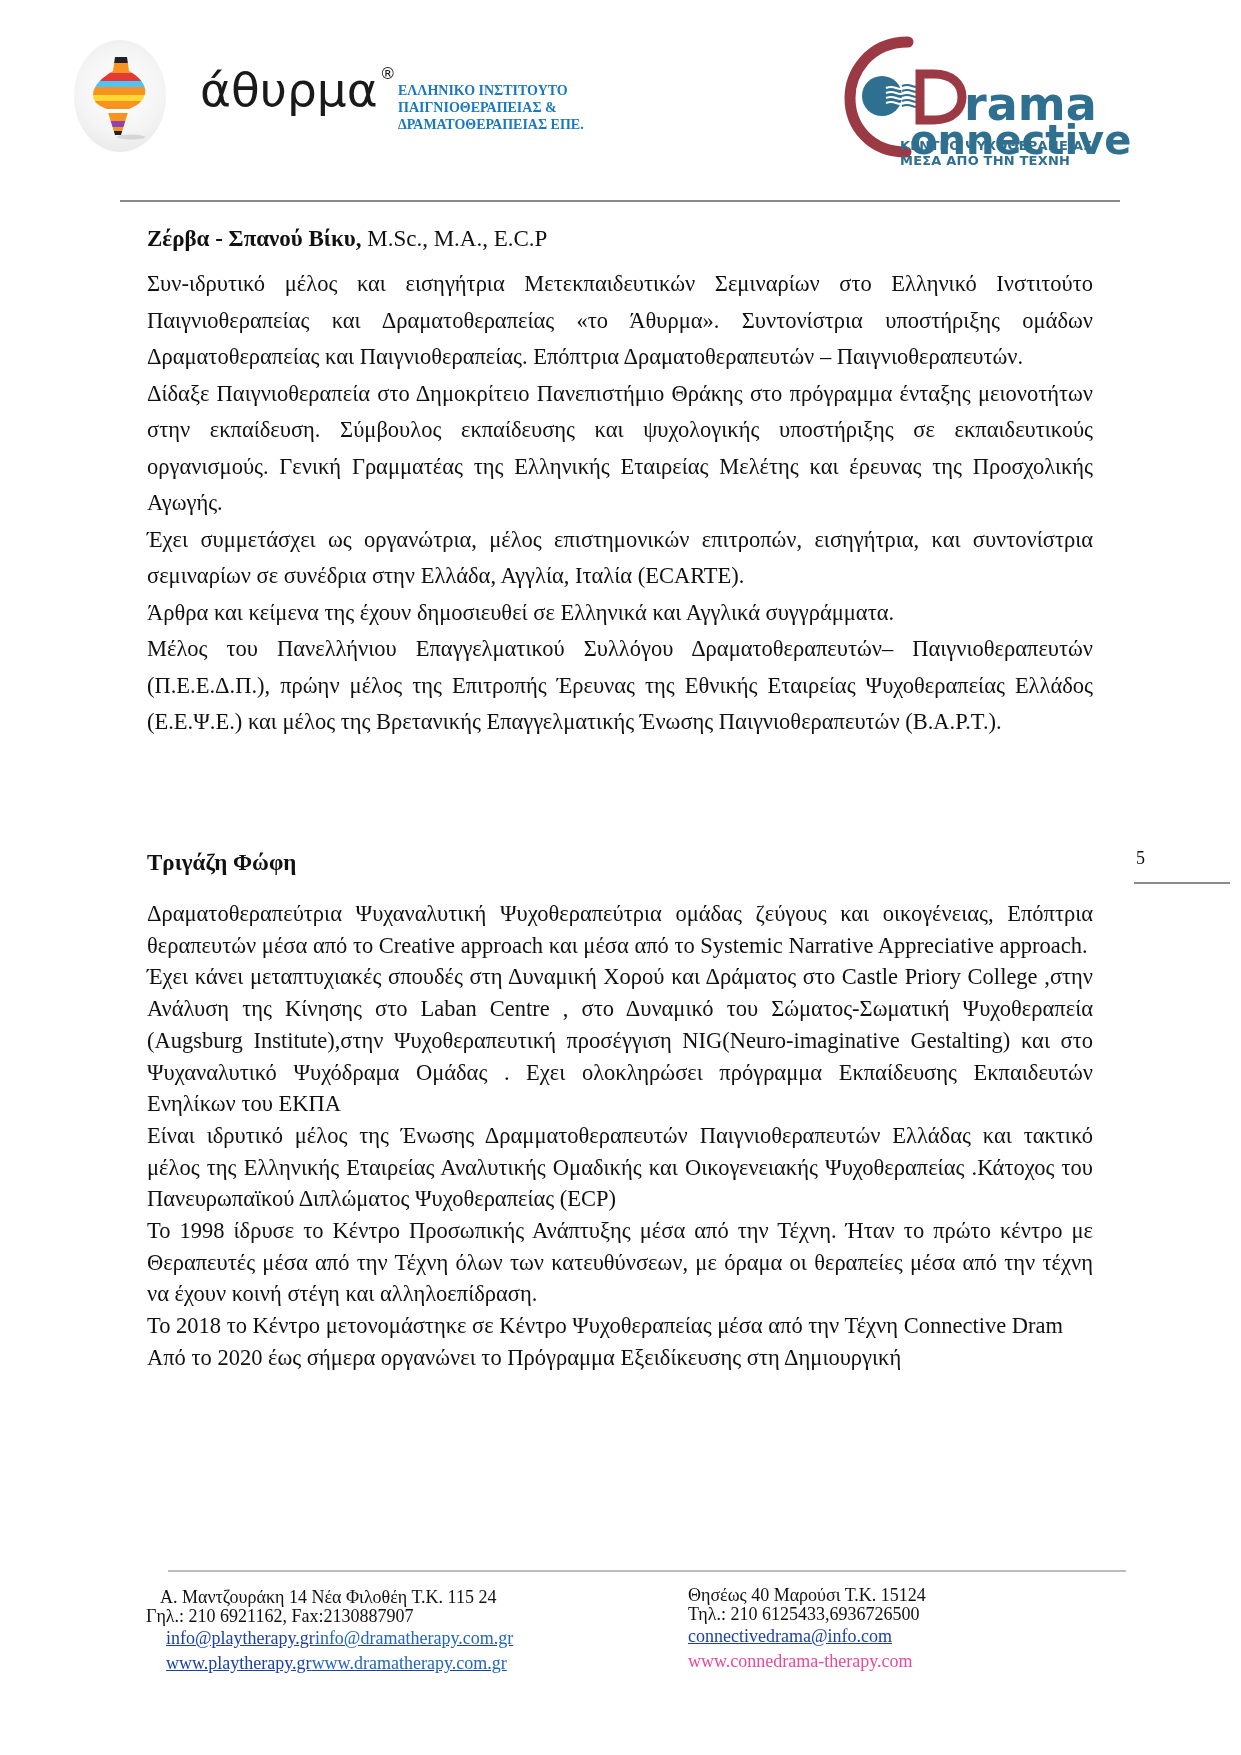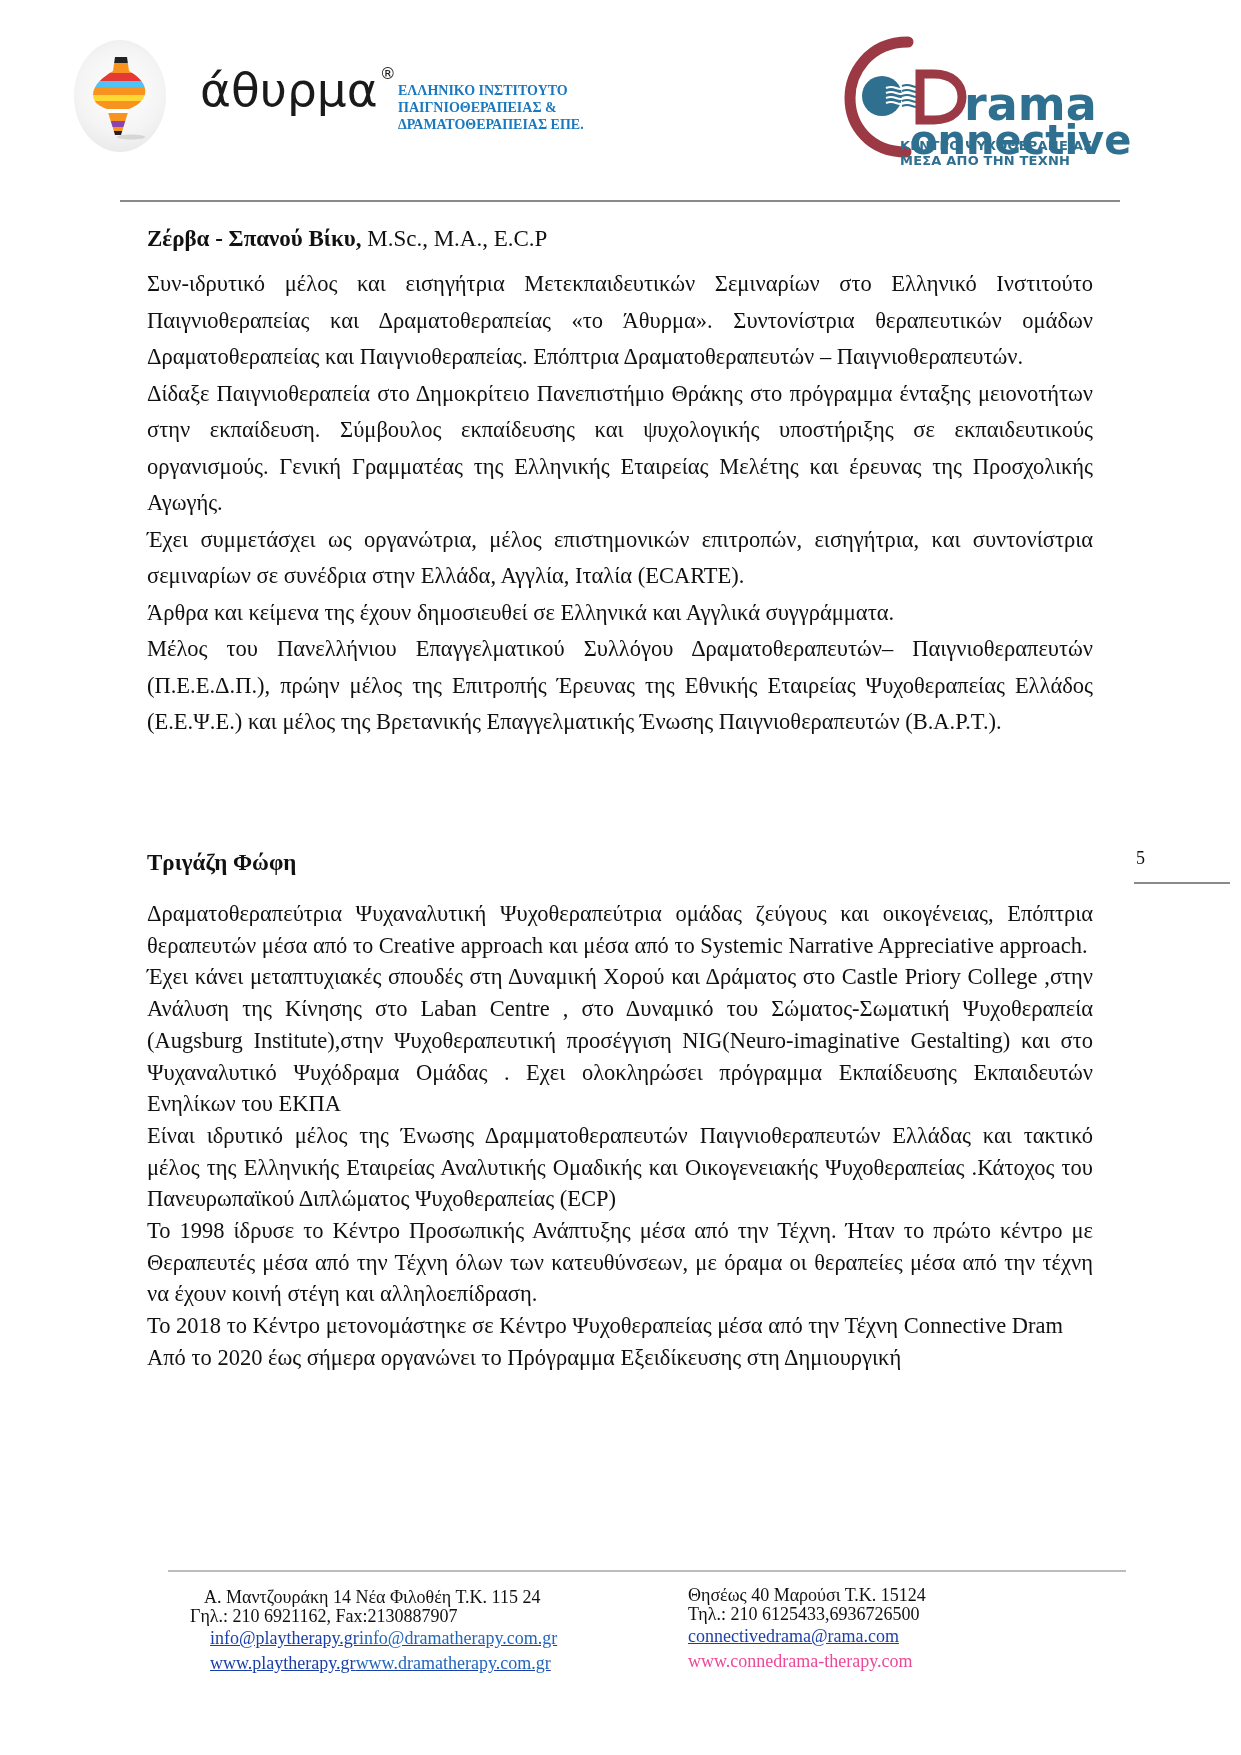--- a/index.html
+++ b/index.html
@@ -29,21 +29,21 @@
   .s1-body { position: absolute; left: 0; top: 44px; width: 946px; }
   .s2-title { position: absolute; left: 0; top: 628px; }
   .s2-body { position: absolute; left: 0; top: 676px; width: 946px; line-height: 31.7px; }
   .s2-body p { margin: 0; text-align: justify; text-align-last: left; }
 
   .page-num { position: absolute; left: 1136px; top: 848px; font-family: "Liberation Serif", serif; font-size: 18px; }
   .page-num-rule { position: absolute; left: 1134px; top: 882px; width: 96px; height: 2px; background: #8a8a8a; }
 
   
   .ftr-rule { position: absolute; left: 168px; top: 1570px; width: 958px; height: 2px; background: #bdbdbd; }
-  .ftr-left { position: absolute; left: 146px; top: 1588px; width: 440px; font-family: "Liberation Serif", serif; font-size: 18px; line-height: 19px; color: #111; margin-left: 44px; }
+  .ftr-left { position: absolute; left: 146px; top: 1588px; width: 440px; font-family: "Liberation Serif", serif; font-size: 18px; line-height: 19px; color: #111; }
   .ftr-left .addr { padding-left: 14px; white-space: nowrap; }
   .ftr-left .tel { white-space: nowrap; }
   .ftr-left a { display: block; white-space: nowrap; color: #1a3fa8; text-decoration: underline; padding-left: 20px; line-height: 25px; }
   .ftr-left a .alt { color: #2266bb; }
   .ftr-right { position: absolute; left: 688px; top: 1586px; width: 440px; text-align: left; font-family: "Liberation Serif", serif; font-size: 18px; line-height: 19px; color: #111; }
   .ftr-right a { display: block; color: #1a3fa8; text-decoration: underline; line-height: 25px; }
   .ftr-right a.web { text-decoration: none; color: #ec4899; }
 </style>
 </head>
 <body>
@@ -110,21 +110,21 @@
     <div>ΚΕΝΤΡΟ ΨΥΧΟΘΕΡΑΠΕΙΑΣ</div>
     <div>ΜΕΣΑ ΑΠΟ ΤΗΝ ΤΕΧΝΗ</div>
   </div>
 </div>
 
 <div class="hdr-rule"></div>
 
 <div class="content">
   <h2 class="sec-title s1-title"><span>Ζέρβα - Σπανού Βίκυ,</span><span class="creds"> M.Sc., M.A., E.C.P</span></h2>
   <div class="p1 s1-body">
-    <p>Συν-ιδρυτικό μέλος και εισηγήτρια Μετεκπαιδευτικών Σεμιναρίων στο Ελληνικό Ινστιτούτο Παιγνιοθεραπείας και Δραματοθεραπείας «το Άθυρμα». Συντονίστρια θεραπευτικών ομάδων Δραματοθεραπείας και Παιγνιοθεραπείας. Επόπτρια Δραματοθεραπευτών – Παιγνιοθεραπευτών.</p>
+    <p>Συν-ιδρυτικό μέλος και εισηγήτρια Μετεκπαιδευτικών Σεμιναρίων στο Ελληνικό Ινστιτούτο Παιγνιοθεραπείας και Δραματοθεραπείας «το Άθυρμα». Συντονίστρια υποστήριξης ομάδων Δραματοθεραπείας και Παιγνιοθεραπείας. Επόπτρια Δραματοθεραπευτών – Παιγνιοθεραπευτών.</p>
     <p>Δίδαξε Παιγνιοθεραπεία στο Δημοκρίτειο Πανεπιστήμιο Θράκης στο πρόγραμμα ένταξης μειονοτήτων στην εκπαίδευση. Σύμβουλος εκπαίδευσης και ψυχολογικής υποστήριξης σε εκπαιδευτικούς οργανισμούς. Γενική Γραμματέας της Ελληνικής Εταιρείας Μελέτης και έρευνας της Προσχολικής Αγωγής.</p>
     <p>Έχει συμμετάσχει ως οργανώτρια, μέλος επιστημονικών επιτροπών, εισηγήτρια, και συντονίστρια σεμιναρίων σε συνέδρια στην Ελλάδα, Αγγλία, Ιταλία (ECARTE).</p>
     <p>Άρθρα και κείμενα της έχουν δημοσιευθεί σε Ελληνικά και Αγγλικά συγγράμματα.</p>
     <p>Μέλος του Πανελλήνιου Επαγγελματικού Συλλόγου Δραματοθεραπευτών– Παιγνιοθεραπευτών (Π.Ε.Ε.Δ.Π.), πρώην μέλος της Επιτροπής Έρευνας της Εθνικής Εταιρείας Ψυχοθεραπείας Ελλάδος (Ε.Ε.Ψ.Ε.) και μέλος της Βρετανικής Επαγγελματικής Ένωσης Παιγνιοθεραπευτών (B.A.P.T.).</p>
   </div>
 
   <h2 class="sec-title s2-title">Τριγάζη Φώφη</h2>
   <div class="s2-body">
     <p>Δραματοθεραπεύτρια  Ψυχαναλυτική Ψυχοθεραπεύτρια ομάδας ζεύγους και οικογένειας, Επόπτρια θεραπευτών μέσα από το Creative approach και μέσα από το Systemic Narrative Appreciative approach.</p>
     <p> Έχει κάνει μεταπτυχιακές σπουδές στη Δυναμική Χορού και Δράματος στο Castle Priory College ,στην Ανάλυση της Κίνησης στο Laban Centre  , στο Δυναμικό του Σώματος-Σωματική Ψυχοθεραπεία (Augsburg Institute),στην Ψυχοθεραπευτική προσέγγιση NIG(Neuro-imaginative Gestalting) και στο  Ψυχαναλυτικό Ψυχόδραμα Ομάδας . Εχει ολοκληρώσει πρόγραμμα Εκπαίδευσης Εκπαιδευτών Ενηλίκων του ΕΚΠΑ</p>
@@ -141,15 +141,15 @@
 <div class="ftr-rule"></div>
 <div class="ftr-left">
   <div class="addr">Α. Μαντζουράκη 14 Νέα Φιλοθέη Τ.Κ. 115 24</div>
   <div class="tel">Γηλ.: 210 6921162, Fax:2130887907</div>
   <a href="#"><span>info@playtherapy.gr</span><span class="alt">info@dramatherapy.com.gr</span></a>
   <a href="#"><span>www.playtherapy.gr</span><span class="alt">www.dramatherapy.com.gr</span></a>
 </div>
 <div class="ftr-right">
   <div>Θησέως 40 Μαρούσι Τ.Κ. 15124</div>
   <div>Τηλ.: 210 6125433,6936726500</div>
-  <a href="#">connectivedrama@rama.com</a>
+  <a href="#">connectivedrama@info.com</a>
   <a href="#" class="web">www.connedrama-therapy.com</a>
 </div>
 
 </body></html>

